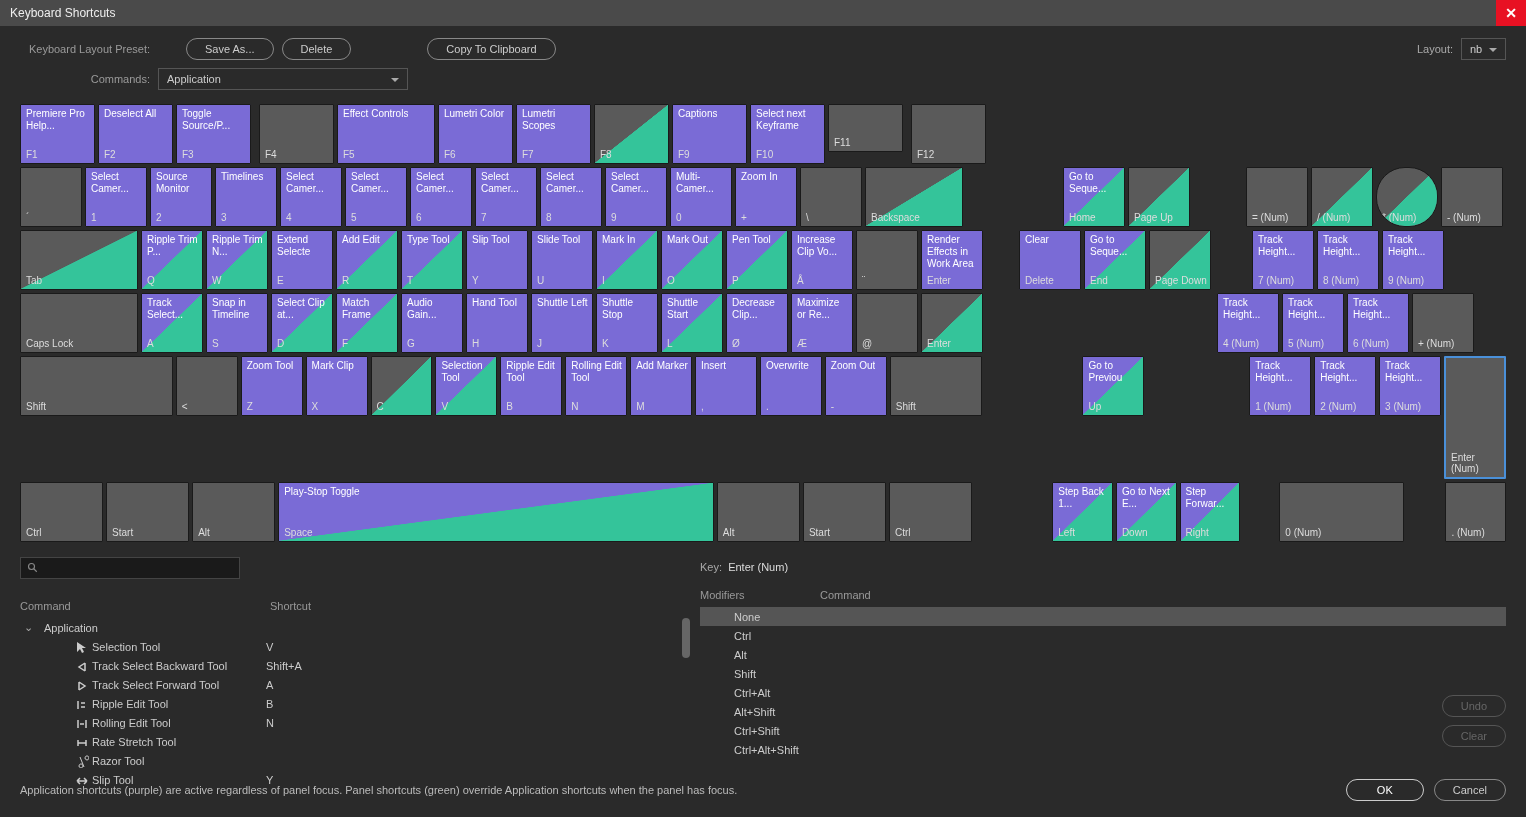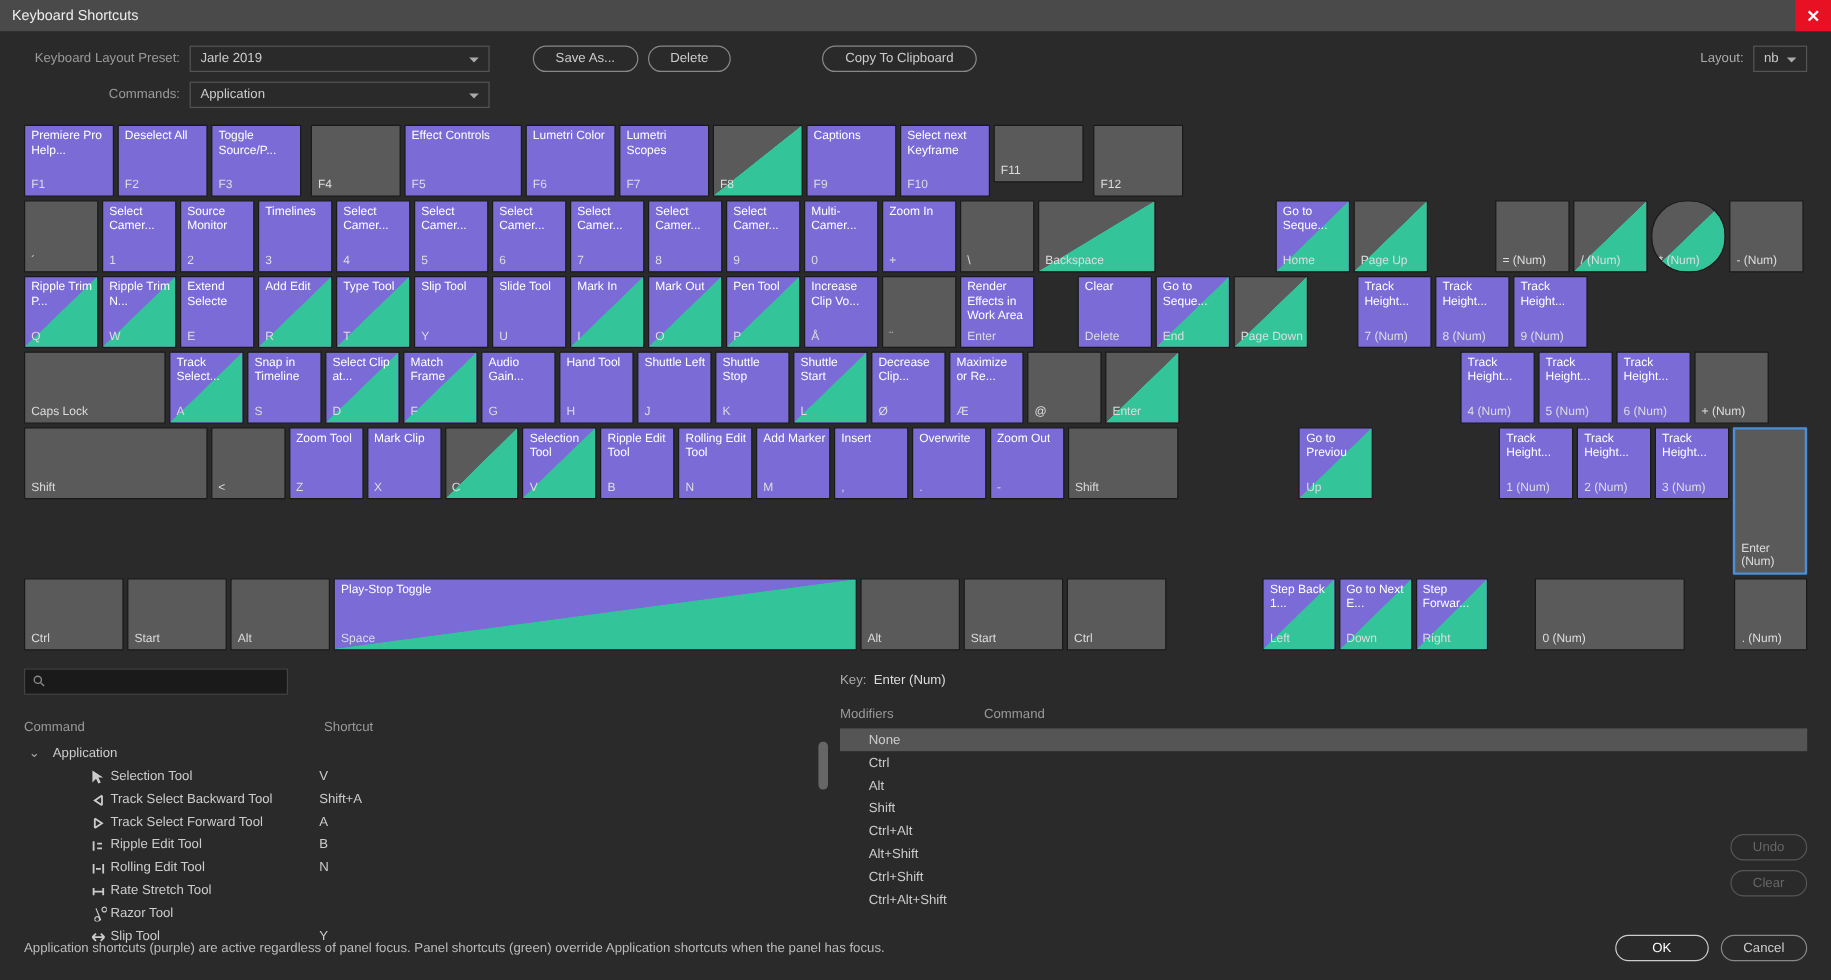--- a/index.html
+++ b/index.html
@@ -121,21 +121,21 @@
   position: absolute; right: 0; top: 0; bottom: 0; width: 8px;
 }
 .scrollbar-v .thumb {
   background: #666; width: 8px; height: 40px; border-radius: 4px;
 }
 
 .modifiers-headers { display: flex; color: #999; padding: 6px 0; }
 .modifiers-headers .m1 { width: 120px; }
 .mod-row {
   height: 19px; display: flex; align-items: center;
-  padding-left: 24px; color: #ccc;
+  padding-left: 34px; color: #ccc;
 }
 .mod-row.sel { background: #555; }
 .right-btns {
   position: absolute; right: 20px; bottom: 70px;
   display: flex; flex-direction: column; gap: 8px;
 }
 
 .footer {
   position: absolute; bottom: 0; left: 0; right: 0;
   padding: 12px 20px 16px 20px;
@@ -149,23 +149,20 @@
 <body>
 
 <div class="titlebar">
   <span class="titlebar-title">Keyboard Shortcuts</span>
   <div class="close-btn">✕</div>
 </div>
 
 <div class="top-controls">
   <div class="ctrl-row">
     <span class="lbl">Keyboard Layout Preset:</span>
-    <div class="dropdown">
-        <span>Jarle 2019</span>
-      </div>
     <div style="width:20px"></div>
     <div class="btn">Save As...</div>
     <div class="btn">Delete</div>
     <div style="width:60px"></div>
     <div class="btn">Copy To Clipboard</div>
     <span class="layout-label">Layout:</span>
     <div class="dropdown small">
         <span>nb</span>
       </div>
   </div>
@@ -302,20 +299,24 @@
       </div>
       <div class="key gray" style="width: 62px; height: 60px; border-radius: 29px;">
         <div class="tri-green"></div>
         <div class="key-label">* (Num)</div>
       </div>
       <div class="key gray" style="width: 62px; height: 60px;">
         <div class="key-label">- (Num)</div>
       </div>
     </div>
     <div style="display: flex; gap: 3px; margin-bottom: 3px;">
+      <div class="key gray" style="width: 118px; height: 60px;">
+        <div class="tri-green"></div>
+        <div class="key-label">Tab</div>
+      </div>
       <div class="key purple" style="width: 62px; height: 60px;">
         <div class="tri-green"></div>
         <div class="top-label">Ripple Trim P...</div>
         <div class="key-label">Q</div>
       </div>
       <div class="key purple" style="width: 62px; height: 60px;">
         <div class="tri-green"></div>
         <div class="top-label">Ripple Trim N...</div>
         <div class="key-label">W</div>
       </div>

